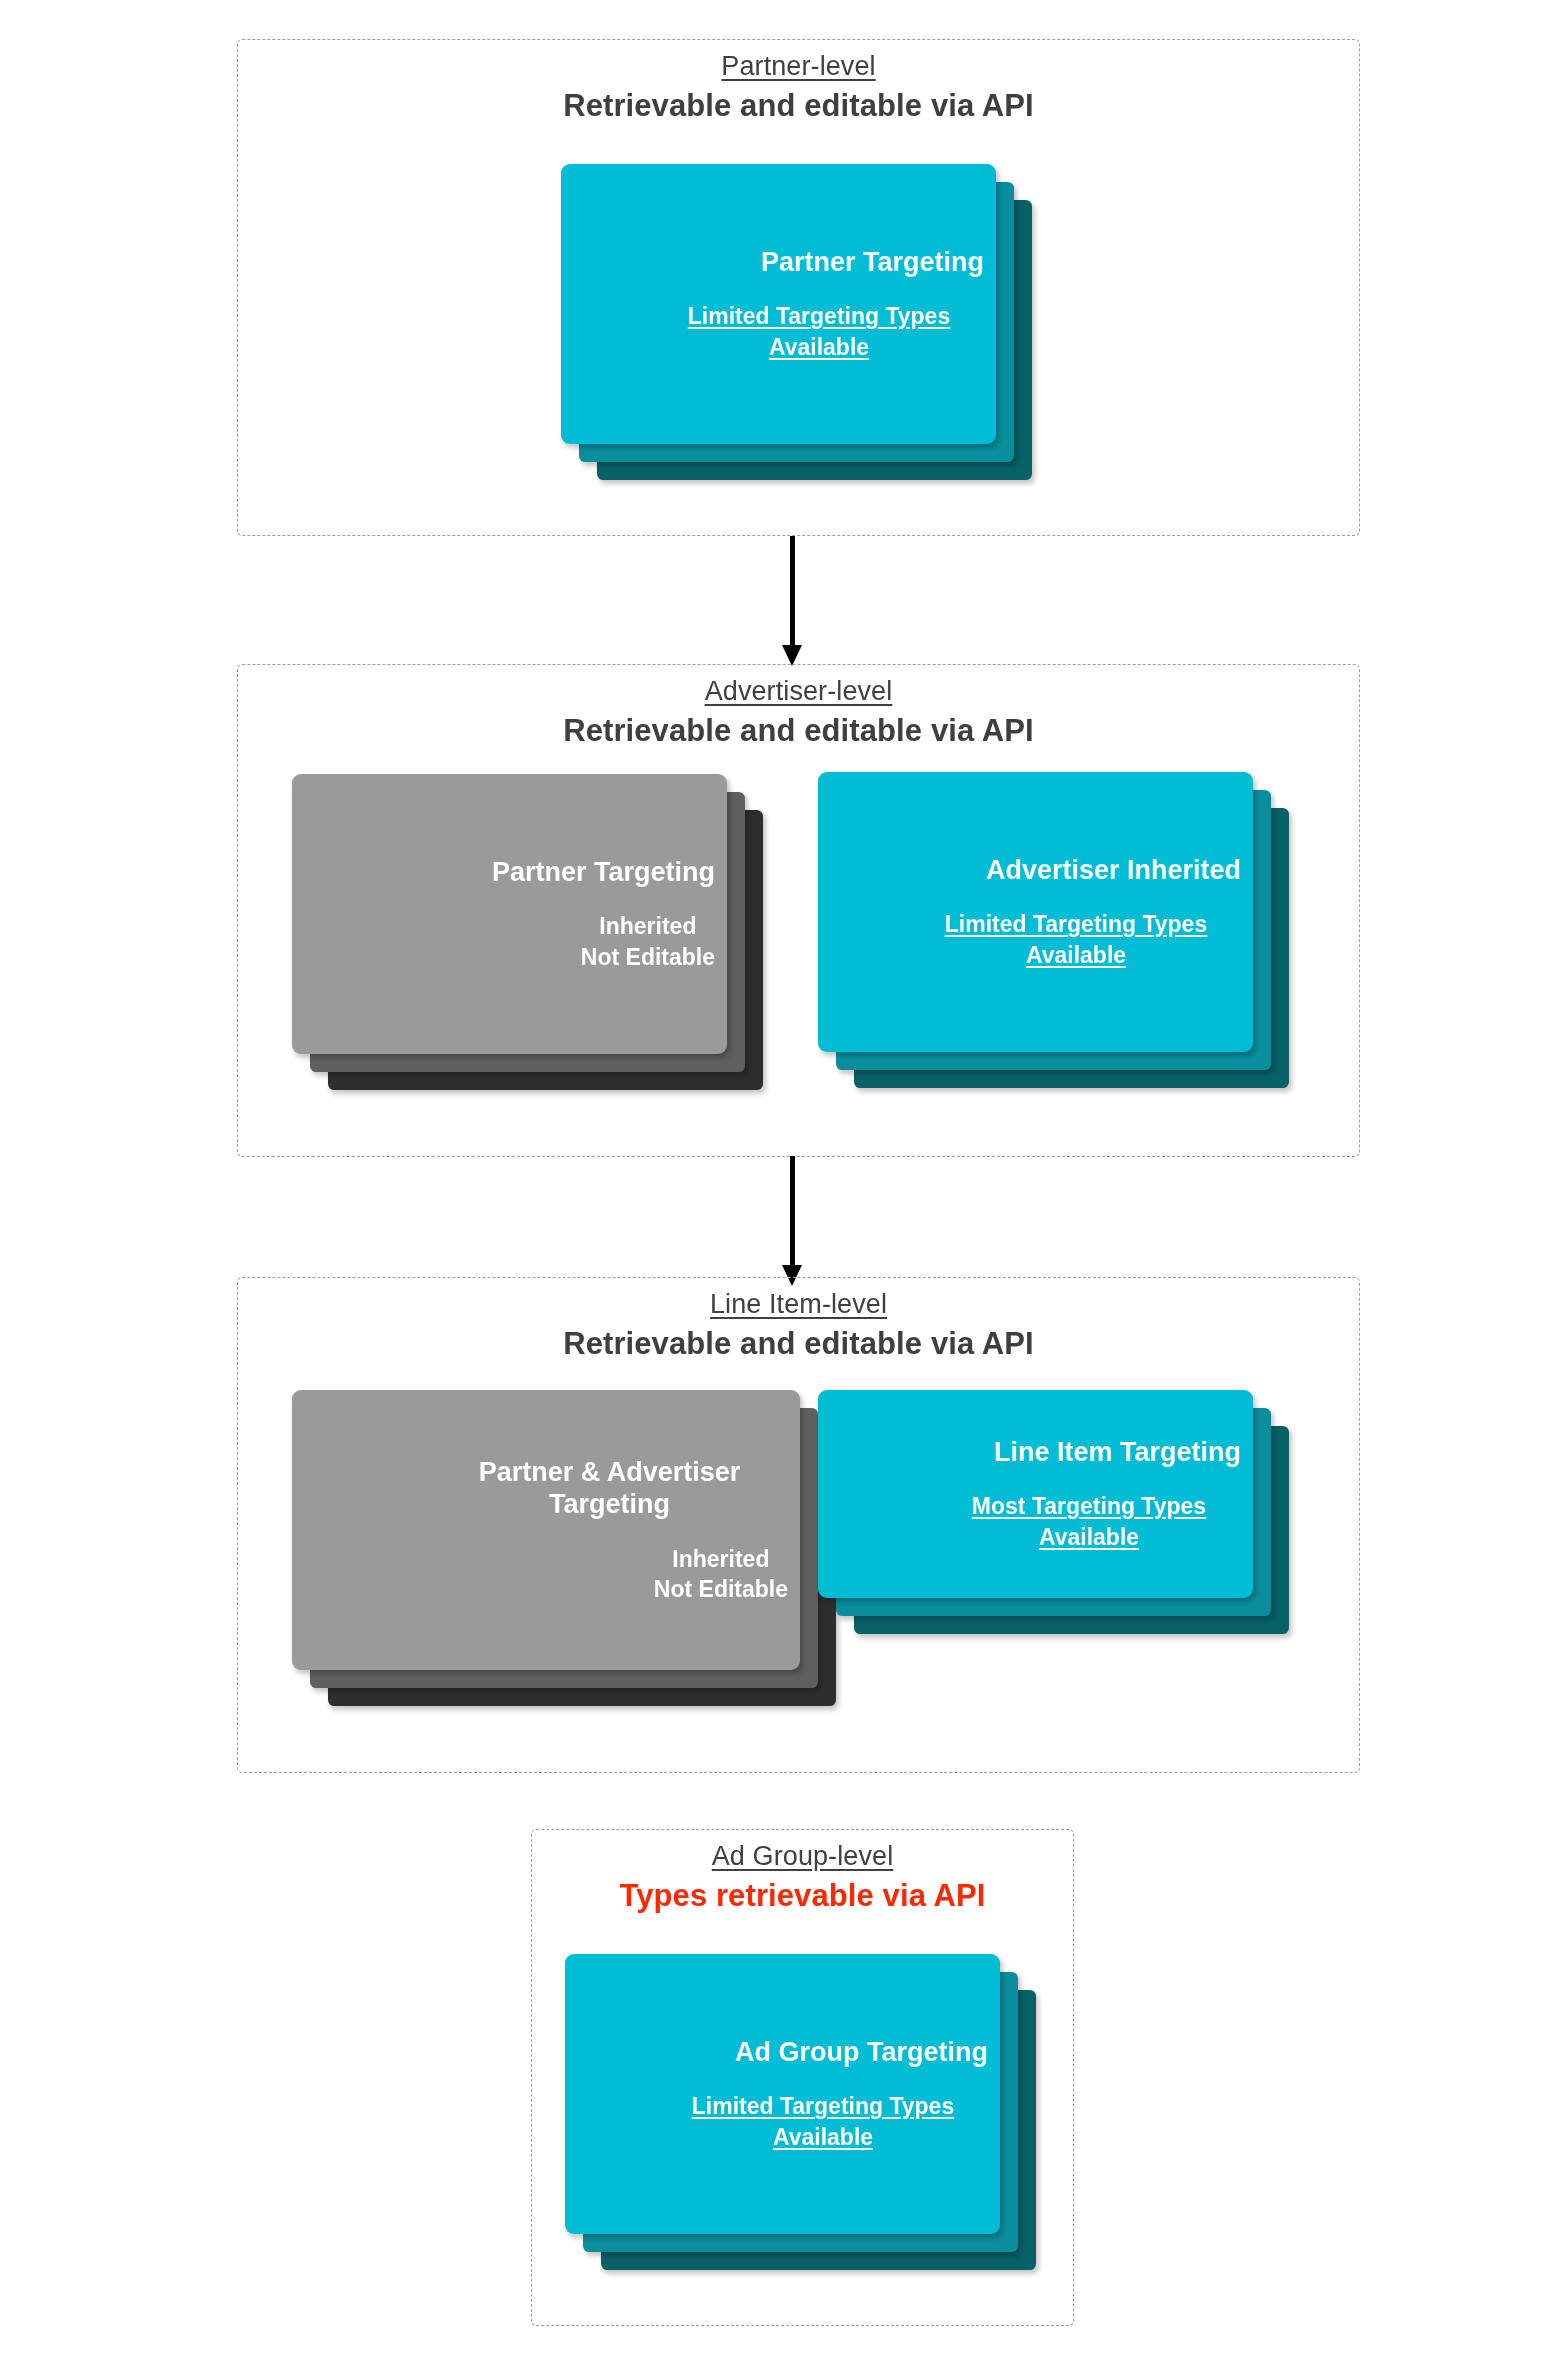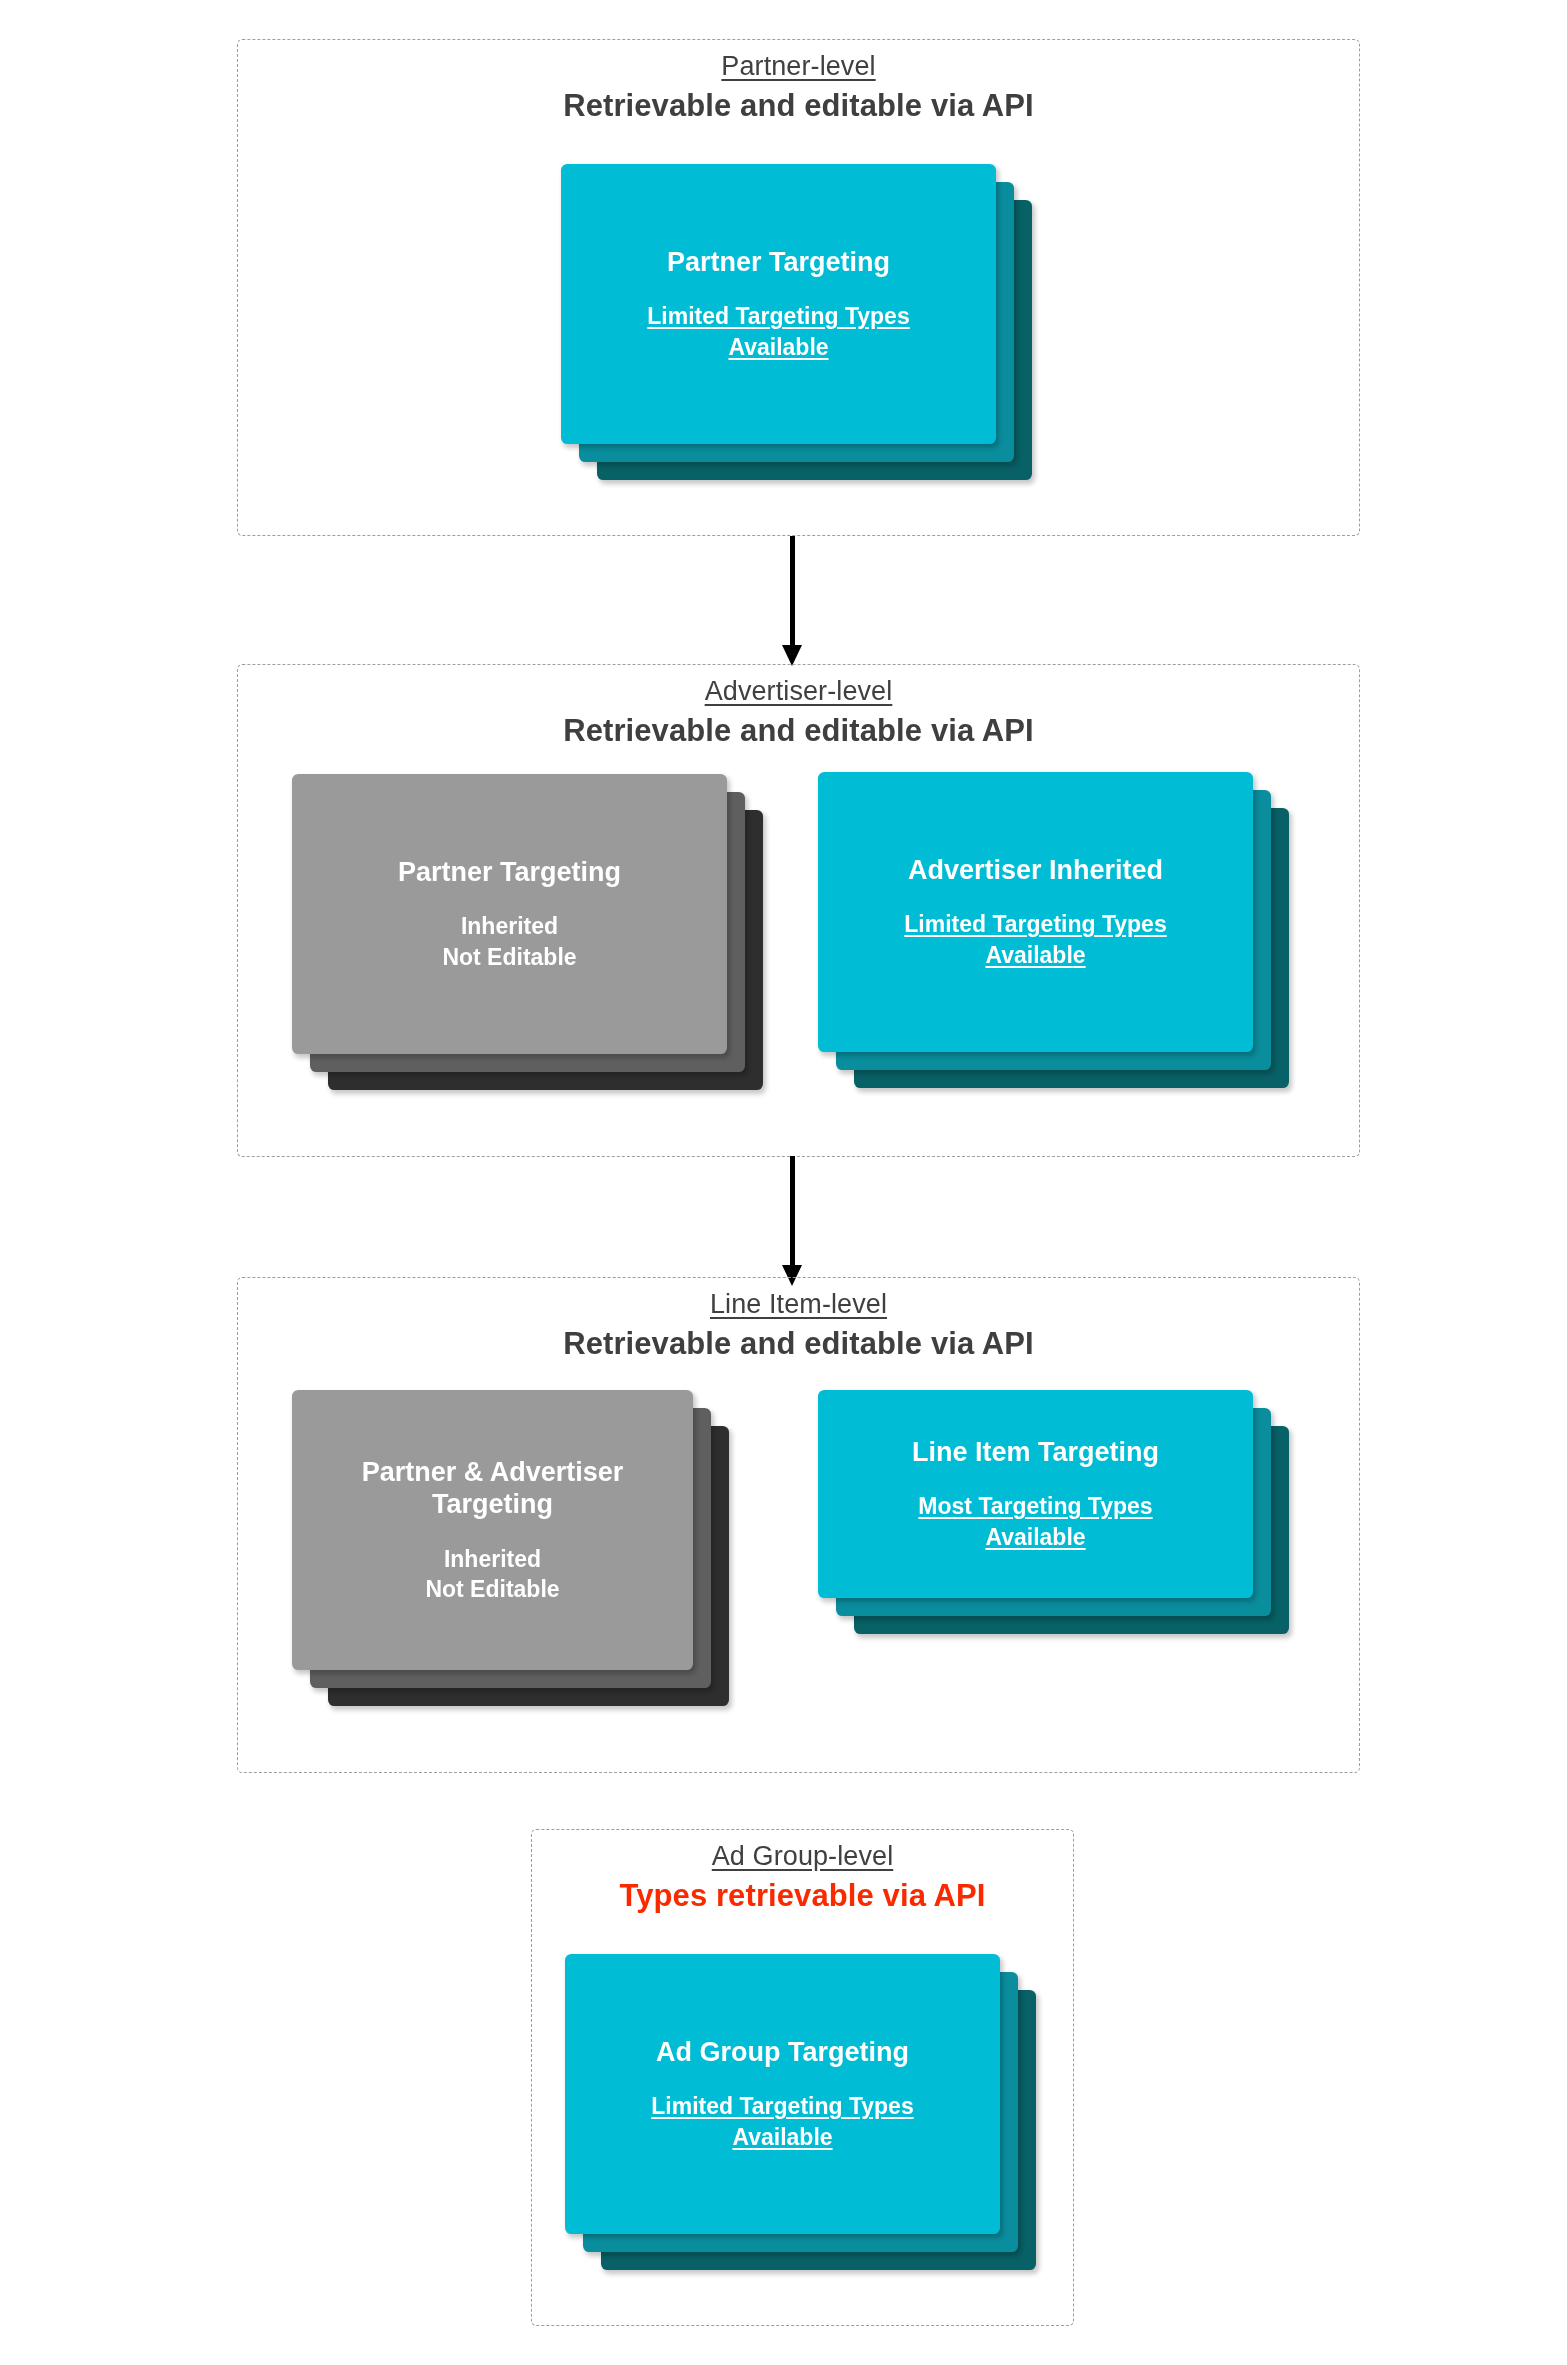--- a/index.html
+++ b/index.html
@@ -84,23 +84,24 @@
   }
 
   .stack .layer-front {
     left: 0;
     top: 0;
     right: 0;
     bottom: 0;
     box-shadow: 2.7px 3.6px 5.4px rgba(0,0,0,0.22);
     display: flex;
     flex-direction: column;
-    align-items: center;
+    align-items: flex-end;
     justify-content: center;
     padding: 9px 12px;
+    border-radius: 9px;
   }
 
   
   .stack.cyan .layer-front { background: #00BCD4; }
   .stack.cyan .layer-mid   { background: #0A8E9E; }
   .stack.cyan .layer-back  { background: #076166; }
 
   
   .stack.gray .layer-front { background: #9a9a9a; }
   .stack.gray .layer-mid   { background: #5f5f5f; }
@@ -209,21 +210,21 @@
     <div class="head" style="top:109px;"></div>
   </div>
 
   <div class="level-box" style="left:237px; top:1277px; width:1123px; height:496px;">
 
     <div class="level-header" style="top:10.7px;">
       <span class="level-title">Line Item-level</span>
       <span class="level-sub">Retrievable and editable via API</span>
     </div>
 
-    <div class="stack gray" style="left:54px; top:112px; width:401px; height:280px;">
+    <div class="stack gray" style="left:54px; top:112px; width:508px; height:280px;">
       <div class="layer layer-back"></div>
       <div class="layer layer-mid"></div>
       <div class="layer layer-front">
         <div class="card-title" style="max-width:357px;">Partner &amp; Advertiser Targeting</div>
         <div class="card-sub" style="white-space:pre-line; max-width:339px;">Inherited
 Not Editable</div>
       </div>
     </div>
 
     <div class="stack cyan" style="left:580px; top:112px; width:435px; height:208px;">

